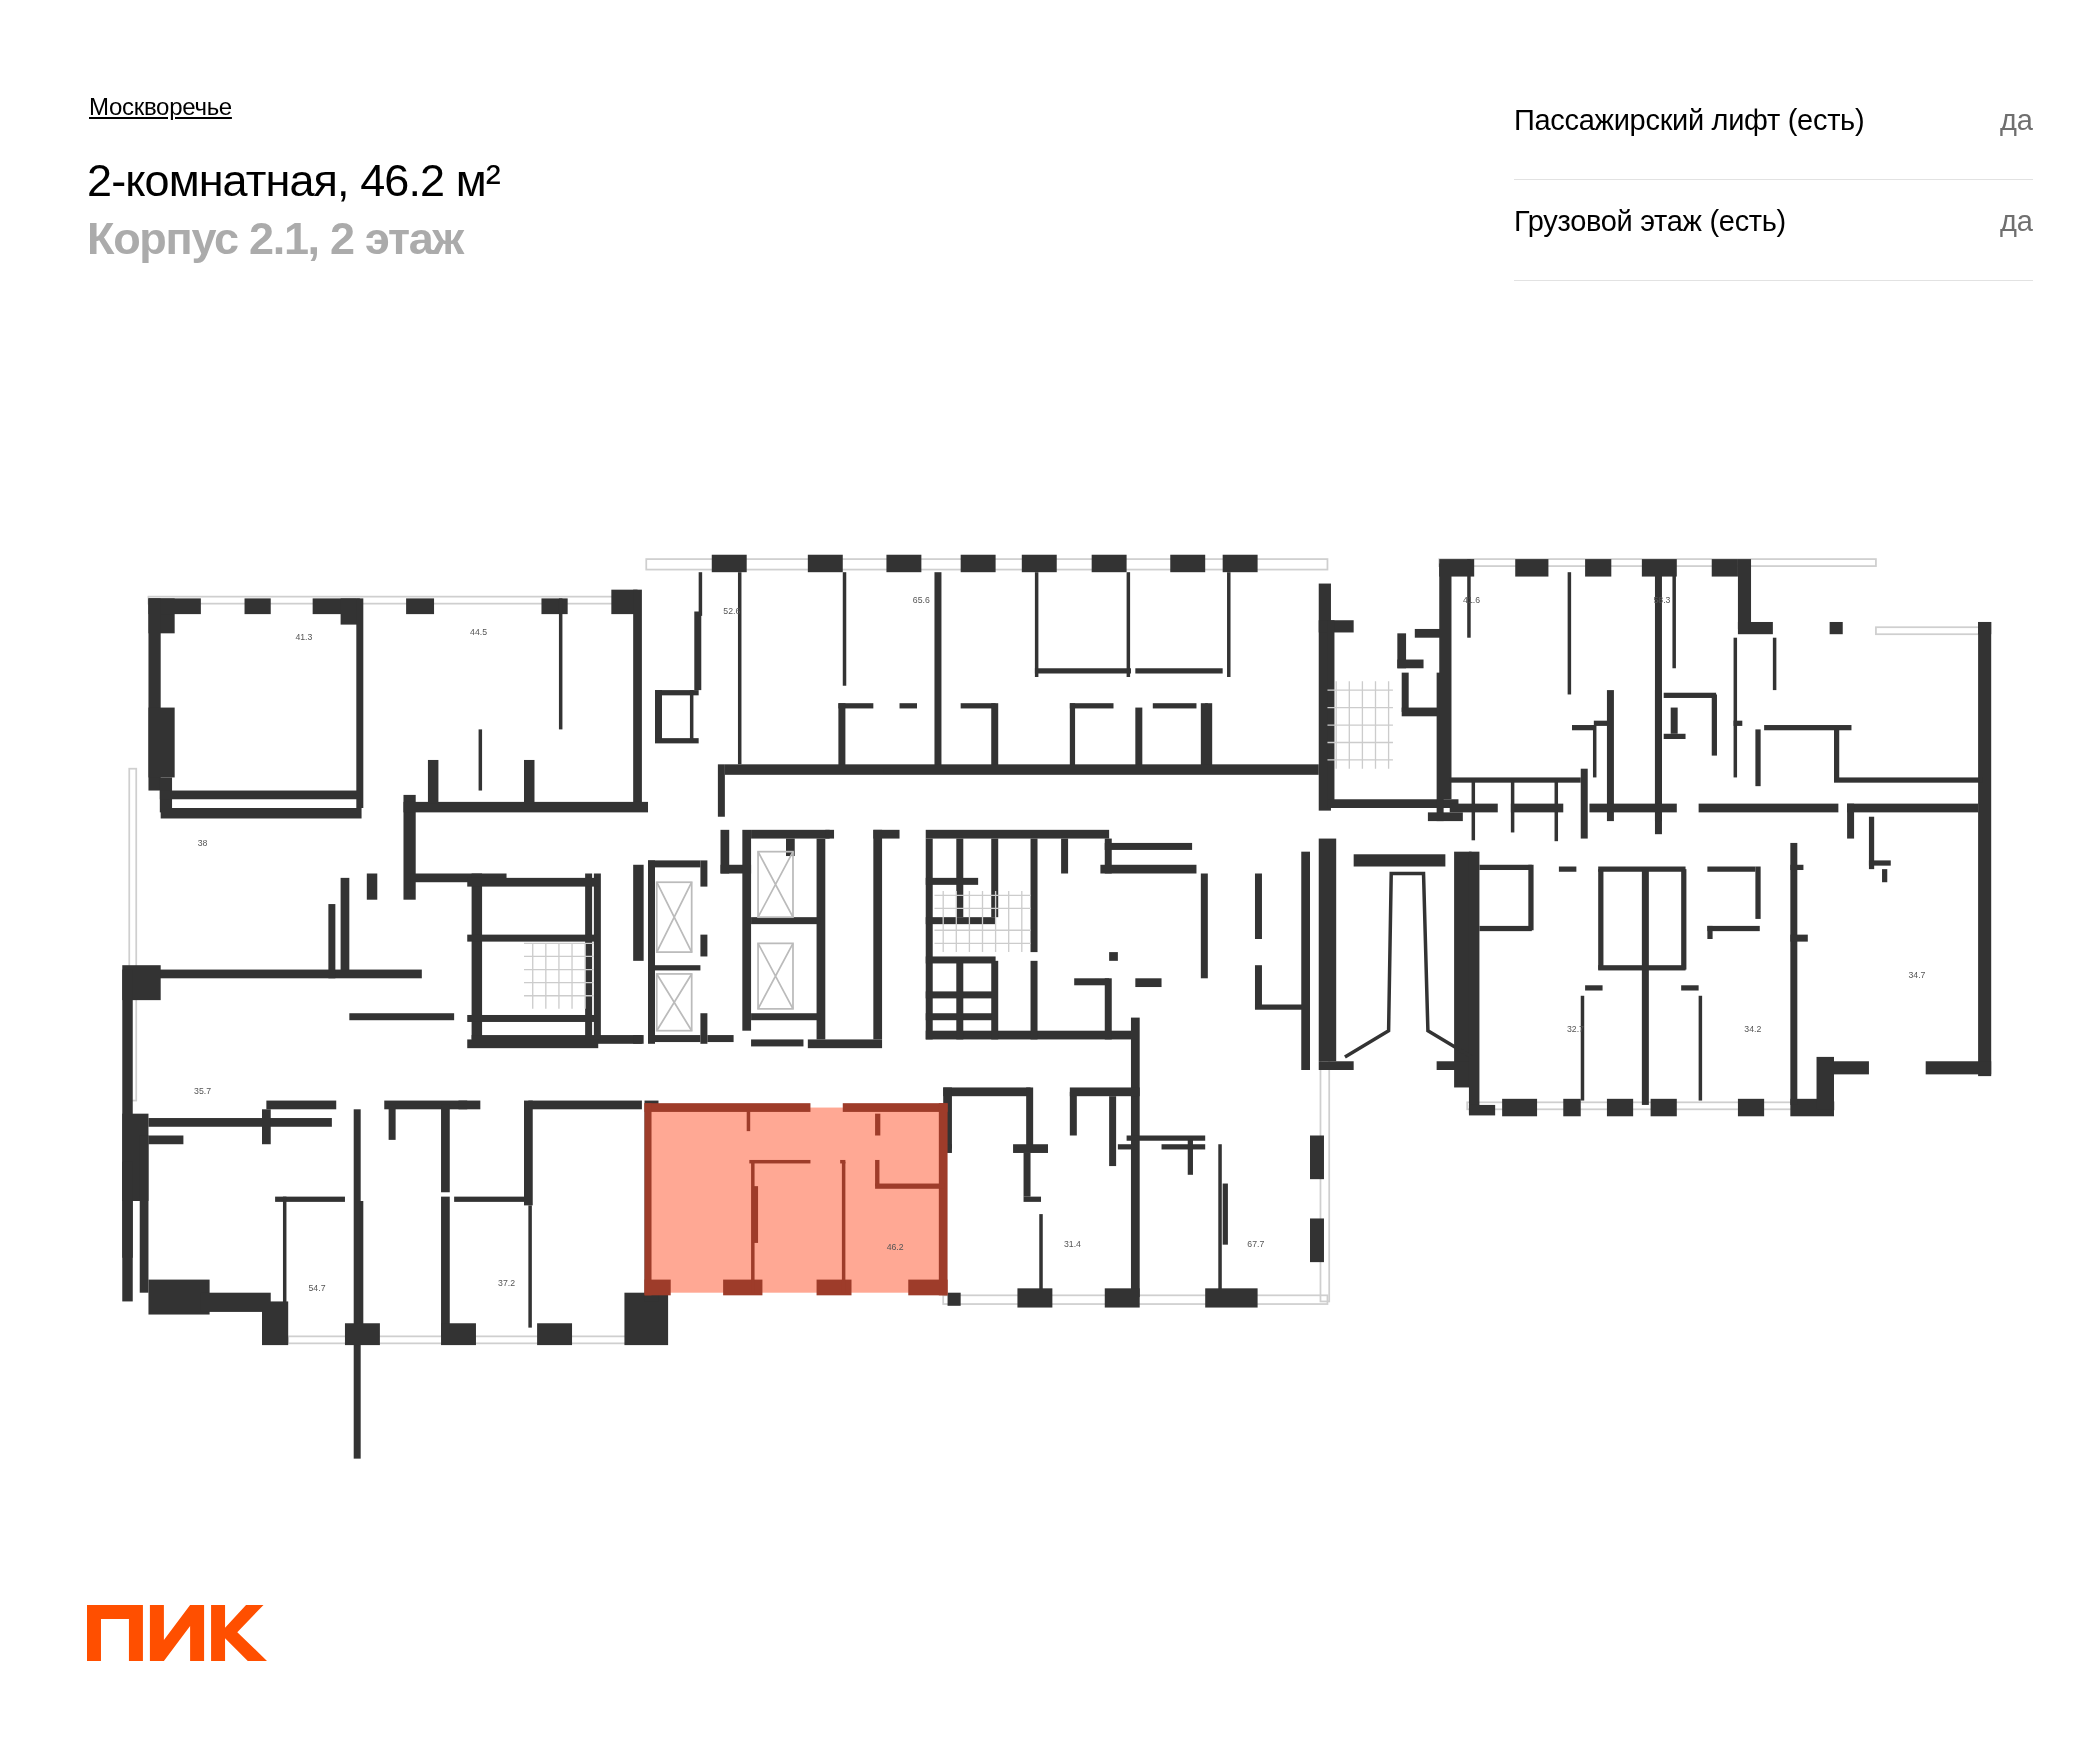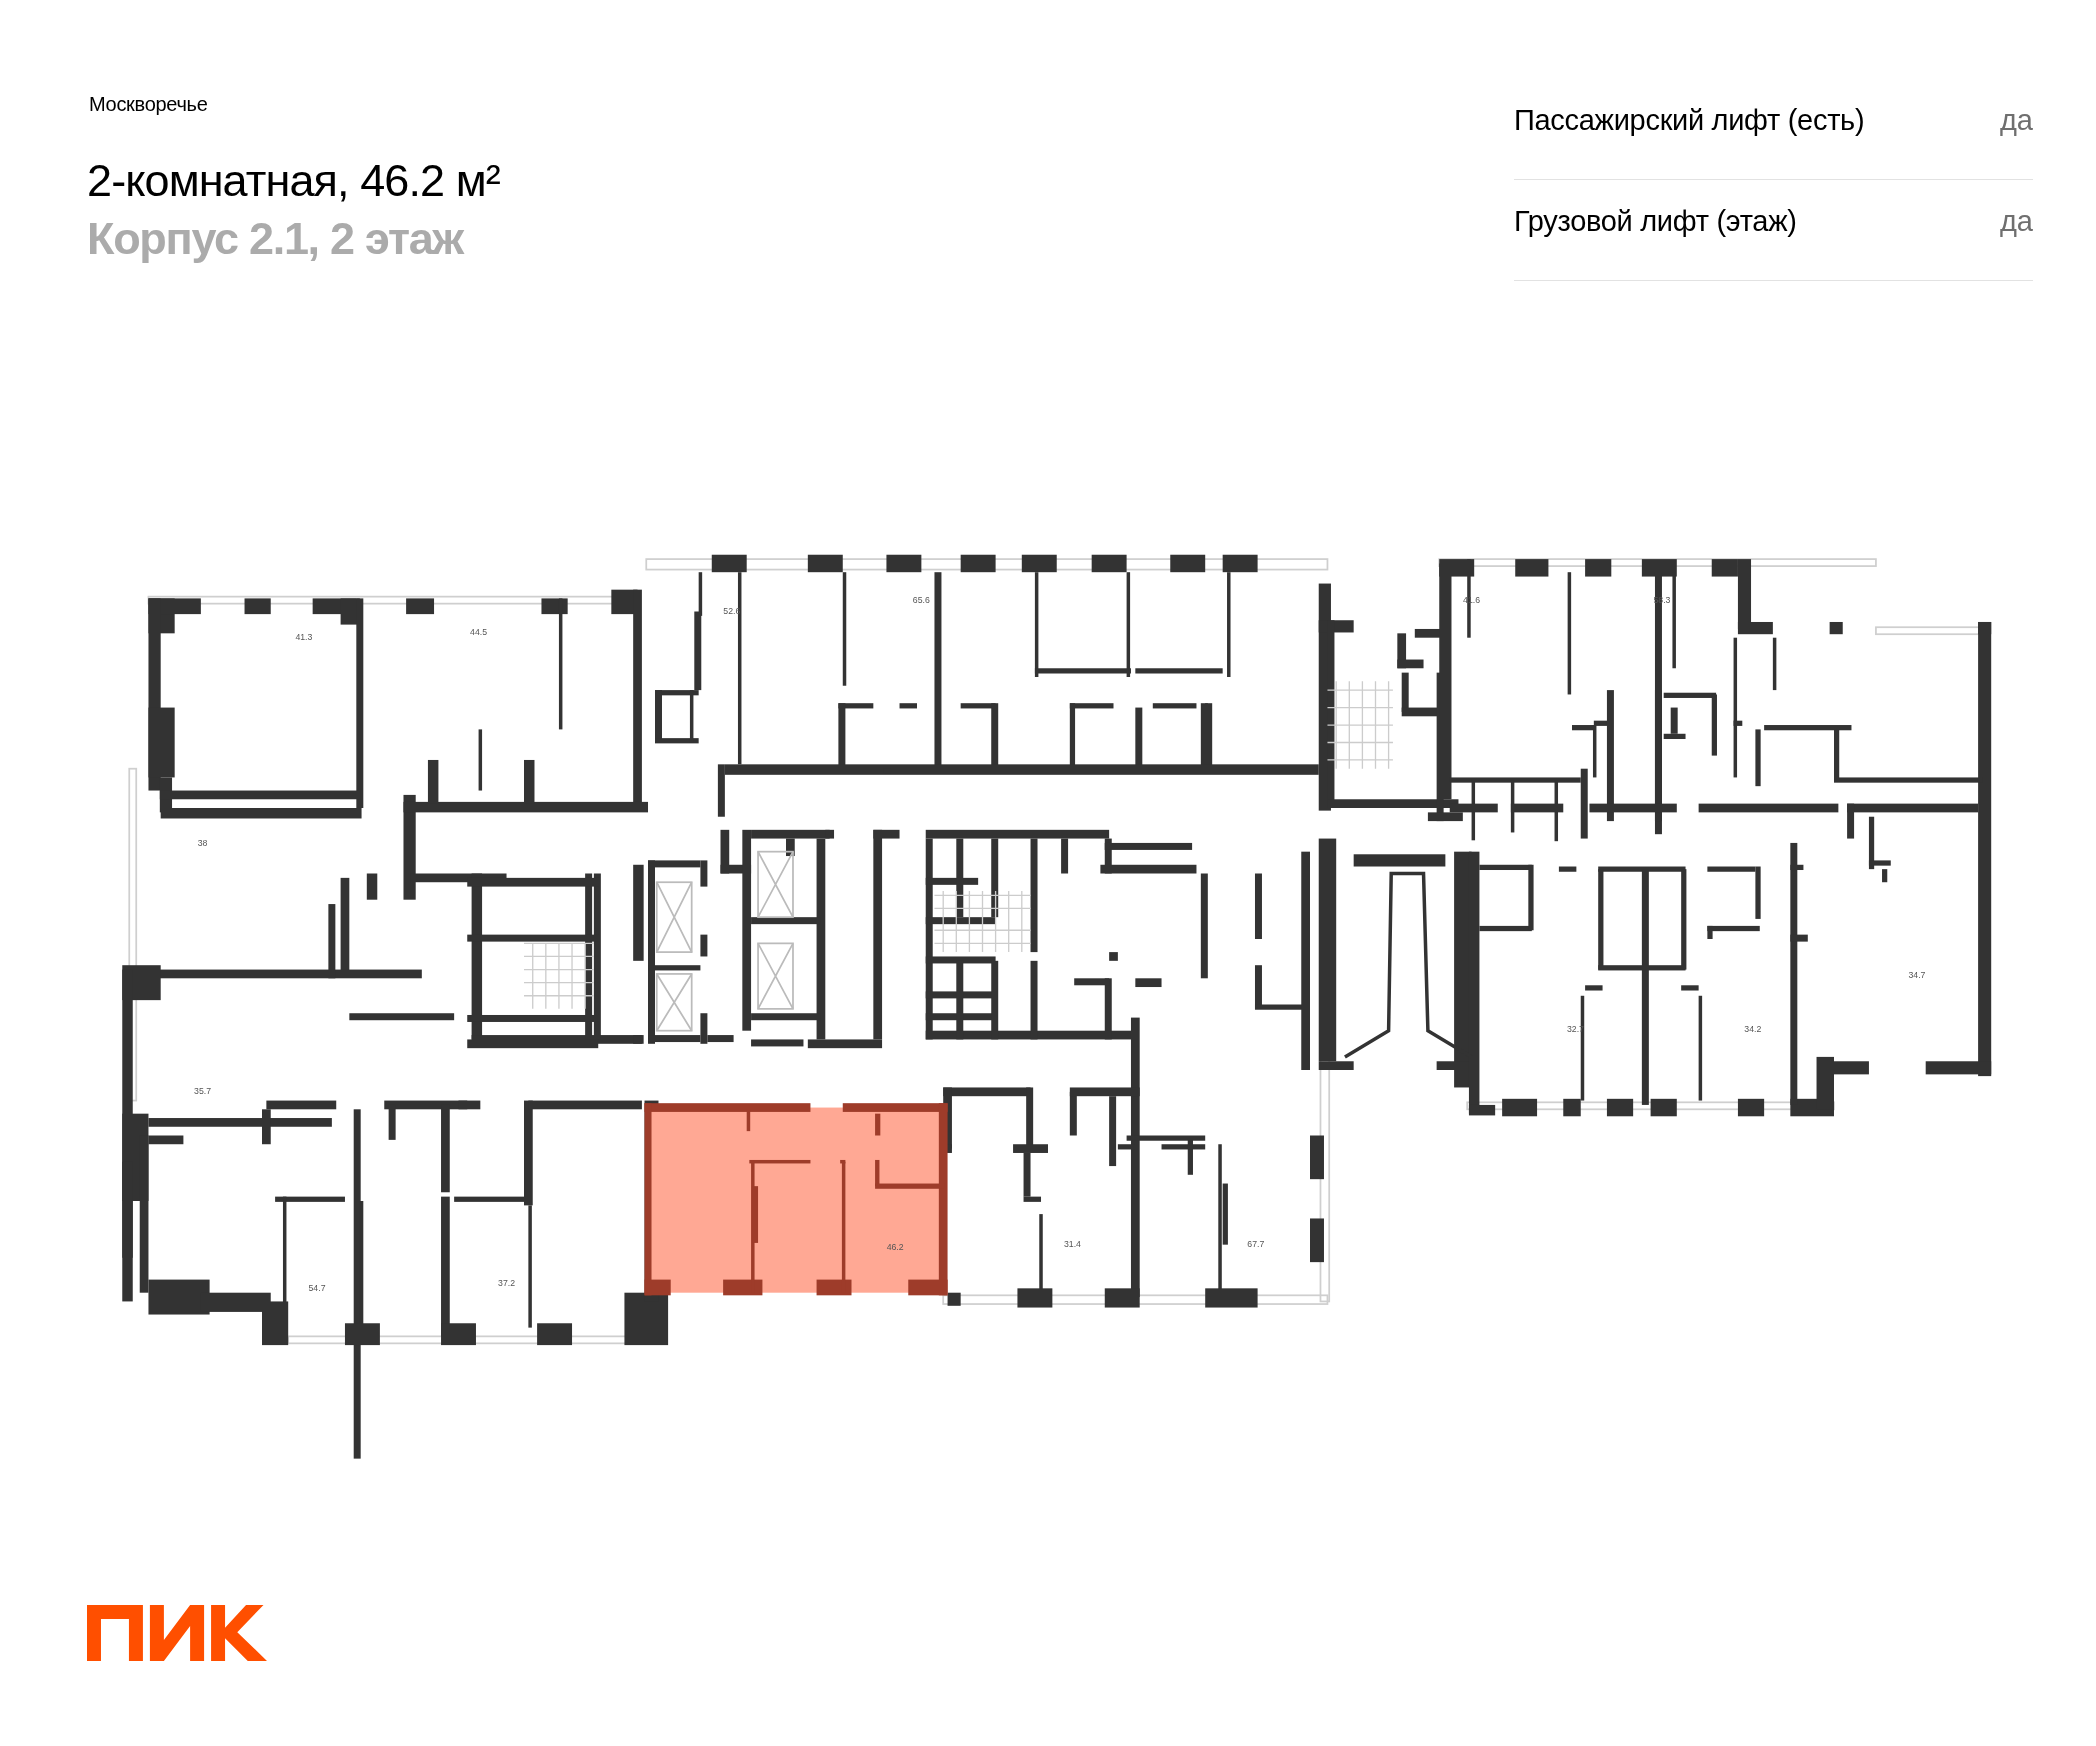--- a/index.html
+++ b/index.html
@@ -1,18 +1,18 @@
 <!DOCTYPE html>
 <html style="font-size:14px"><head>
 <meta charset="utf-8">
 <style>
   html, body { margin:0; padding:0; background:#ffffff; }
   body { width:2096px; height:1747px; position:relative; overflow:hidden;
          font-family:"Liberation Sans", "DejaVu Sans", sans-serif; color:#000; }
-  .project { position:absolute; left:89px; top:93px; font-size:20px; font-weight:500; letter-spacing:-0.3px; }
+  .project { position:absolute; left:89px; top:93px; font-size:24px; font-weight:500; letter-spacing:-0.3px;text-decoration:underline; }
   .title { position:absolute; left:87px; top:155px; font-size:45px; font-weight:400; letter-spacing:-0.9px; }
   .subtitle { position:absolute; left:87px; top:213px; font-size:45px; color:#ababab; letter-spacing:-1.3px;font-weight:bold; }
   .features { position:absolute; left:1514px; top:79px; width:519px; }
   .feature-row { display:flex; justify-content:space-between; align-items:center; height:101px; border-bottom:1.7px solid #e2e2e2; box-sizing:border-box; padding-bottom:17px; }
   .feature-label { font-size:29px; font-weight:500; letter-spacing:-0.3px; }
   .feature-value { font-size:29px; color:#6f6f6f; }
   .logo { position:absolute; left:87px; top:1605px; width:180px; height:56px; }
   .plan { position:absolute; left:0; top:0; width:2096px; height:1747px; }
   .plan text { font-family:"Liberation Sans", "DejaVu Sans", sans-serif; font-size:10px; fill:#555; text-anchor:middle; }
 </style>
@@ -22,21 +22,21 @@
 <div class="project">Москворечье</div>
 <div class="title">2-комнатная, 46.2 м²</div>
 <div class="subtitle">Корпус 2.1, 2 этаж</div>
 
 <div class="features">
   <div class="feature-row">
     <span class="feature-label">Пассажирский лифт (есть)</span>
     <span class="feature-value">да</span>
   </div>
   <div class="feature-row">
-    <span class="feature-label">Грузовой лифт (этаж)</span>
+    <span class="feature-label">Грузовой этаж (есть)</span>
     <span class="feature-value">да</span>
   </div>
 </div>
 
 <svg class="plan" viewBox="0 0 2400 2000" xmlns="http://www.w3.org/2000/svg">
 
   <g fill="none" stroke="#cfcfcf" stroke-width="2">
     <rect x="740" y="640" width="780" height="12"></rect>
     <rect x="170" y="683" width="560" height="8"></rect>
     <rect x="1648" y="640" width="500" height="8"></rect>

